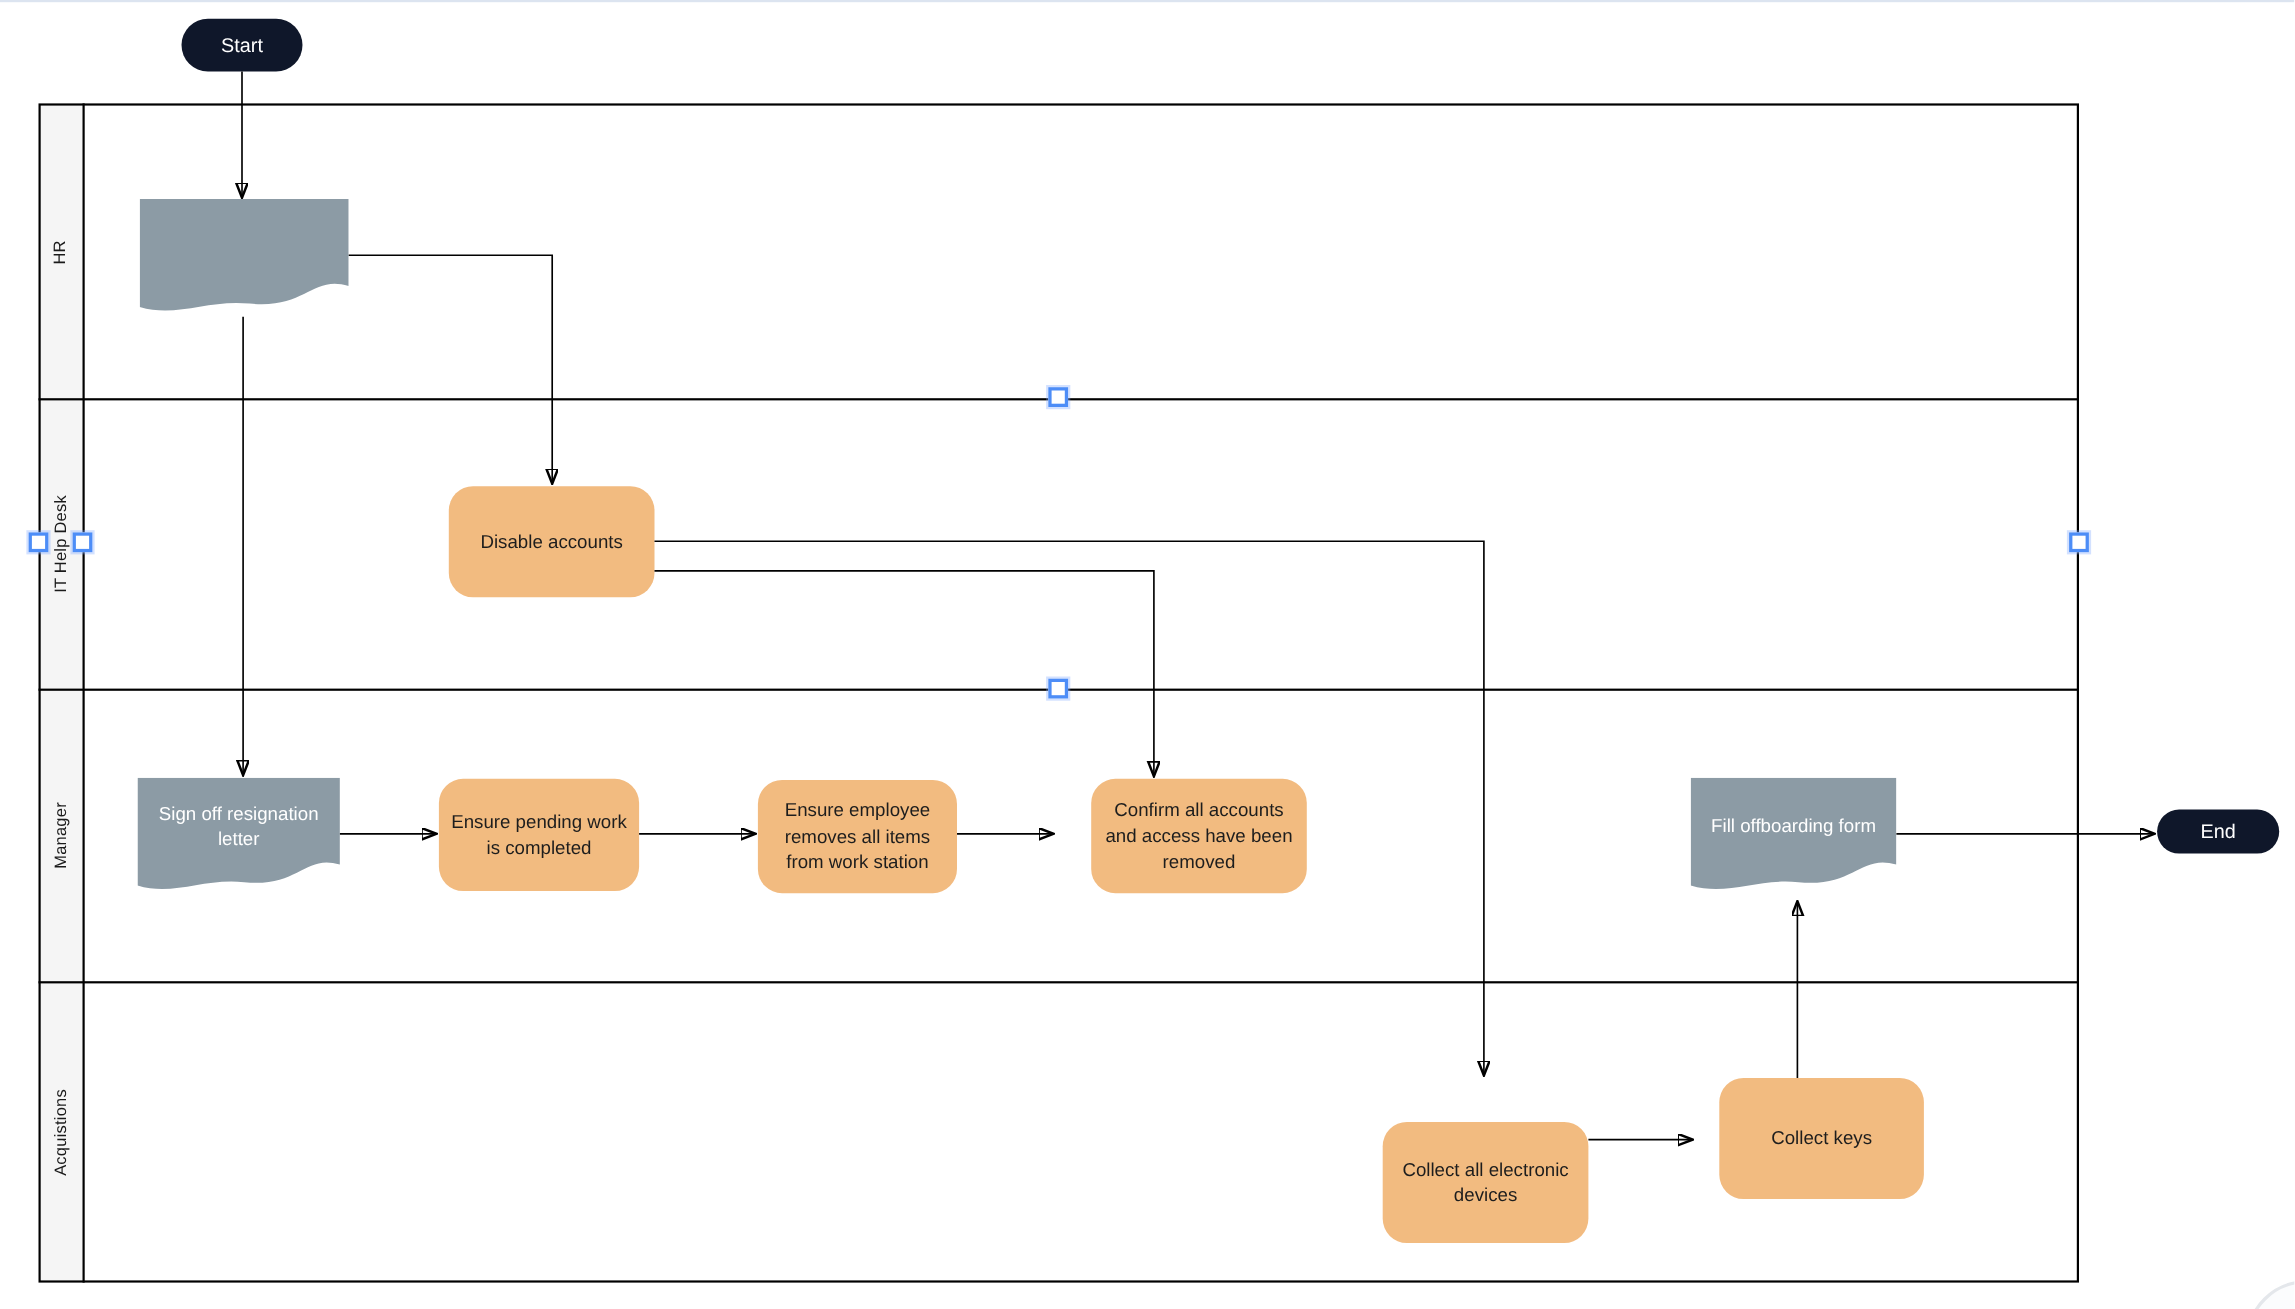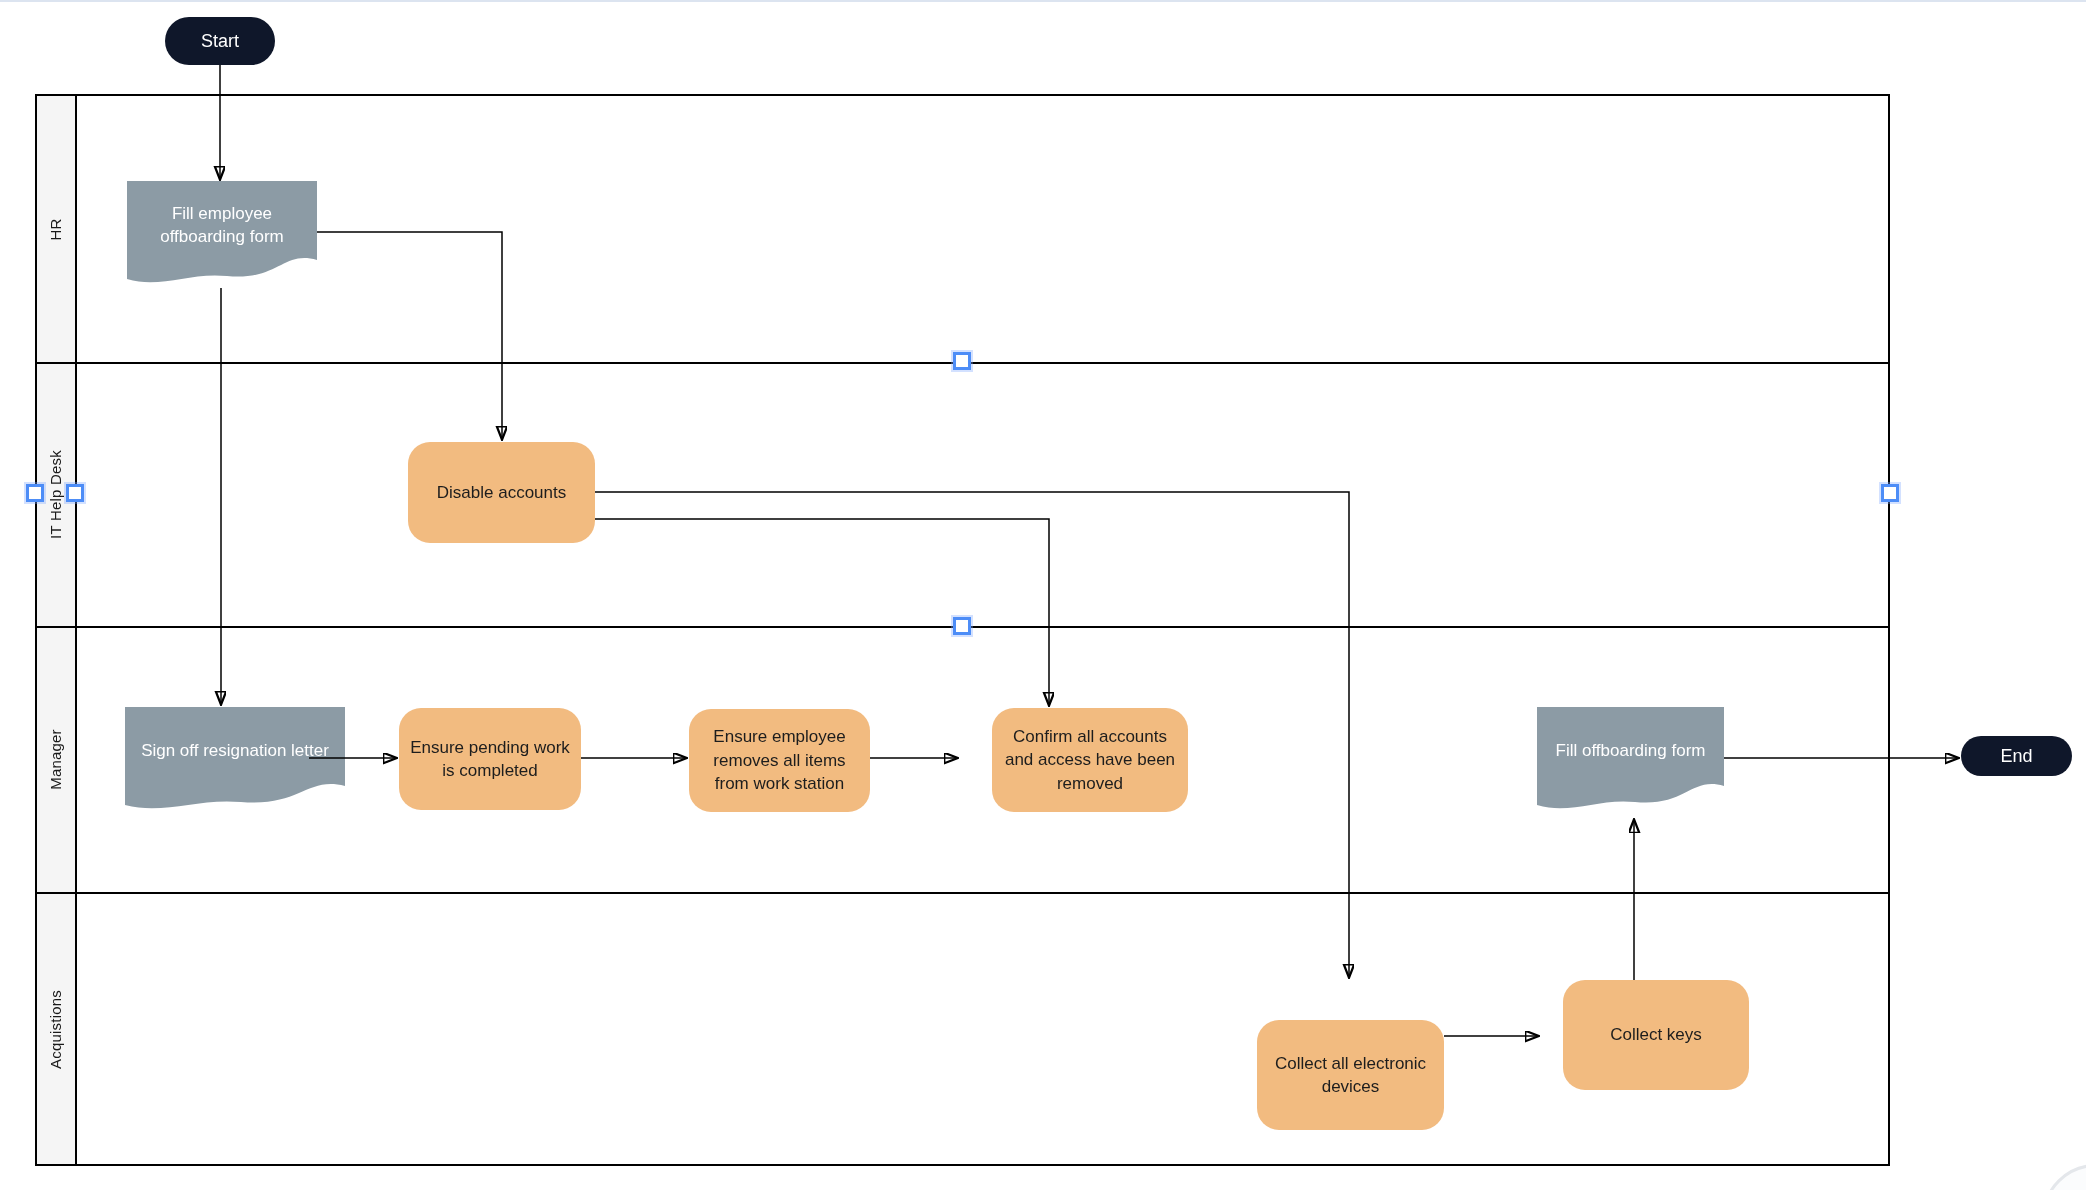--- a/index.html
+++ b/index.html
@@ -89,24 +89,23 @@
     <span>Start</span>
   </div>
   <div class="node pill" style="left:1961px;top:736px;width:111px;height:40px;">
     <span>End</span>
   </div>
 
   <div class="node doc" style="left:127px;top:181px;width:190px;height:106px;">
     <svg viewBox="0 0 190 106" preserveAspectRatio="none">
       <path d="M0,0 H190 V79 C156,69 152,100 100,95 C62,91 34,108 0,98 Z" fill="#8C9BA5"></path>
     </svg>
-    <div class="lbl">Fill employee offboarding form</div>
   </div>
 
-  <div class="node doc" style="left:125px;top:707px;width:220px;height:106px;">
+  <div class="node doc" style="left:125px;top:707px;width:184px;height:106px;">
     <svg viewBox="0 0 184 106" preserveAspectRatio="none">
       <path d="M0,0 H184 V79 C152,69 147,100 97,95 C60,91 33,108 0,98 Z" fill="#8C9BA5"></path>
     </svg>
     <div class="lbl">Sign off resignation letter</div>
   </div>
 
   <div class="node doc" style="left:1537px;top:707px;width:187px;height:106px;">
     <svg viewBox="0 0 187 106" preserveAspectRatio="none">
       <path d="M0,0 H187 V79 C154,69 149,100 98,95 C61,91 34,108 0,98 Z" fill="#8C9BA5"></path>
     </svg>

